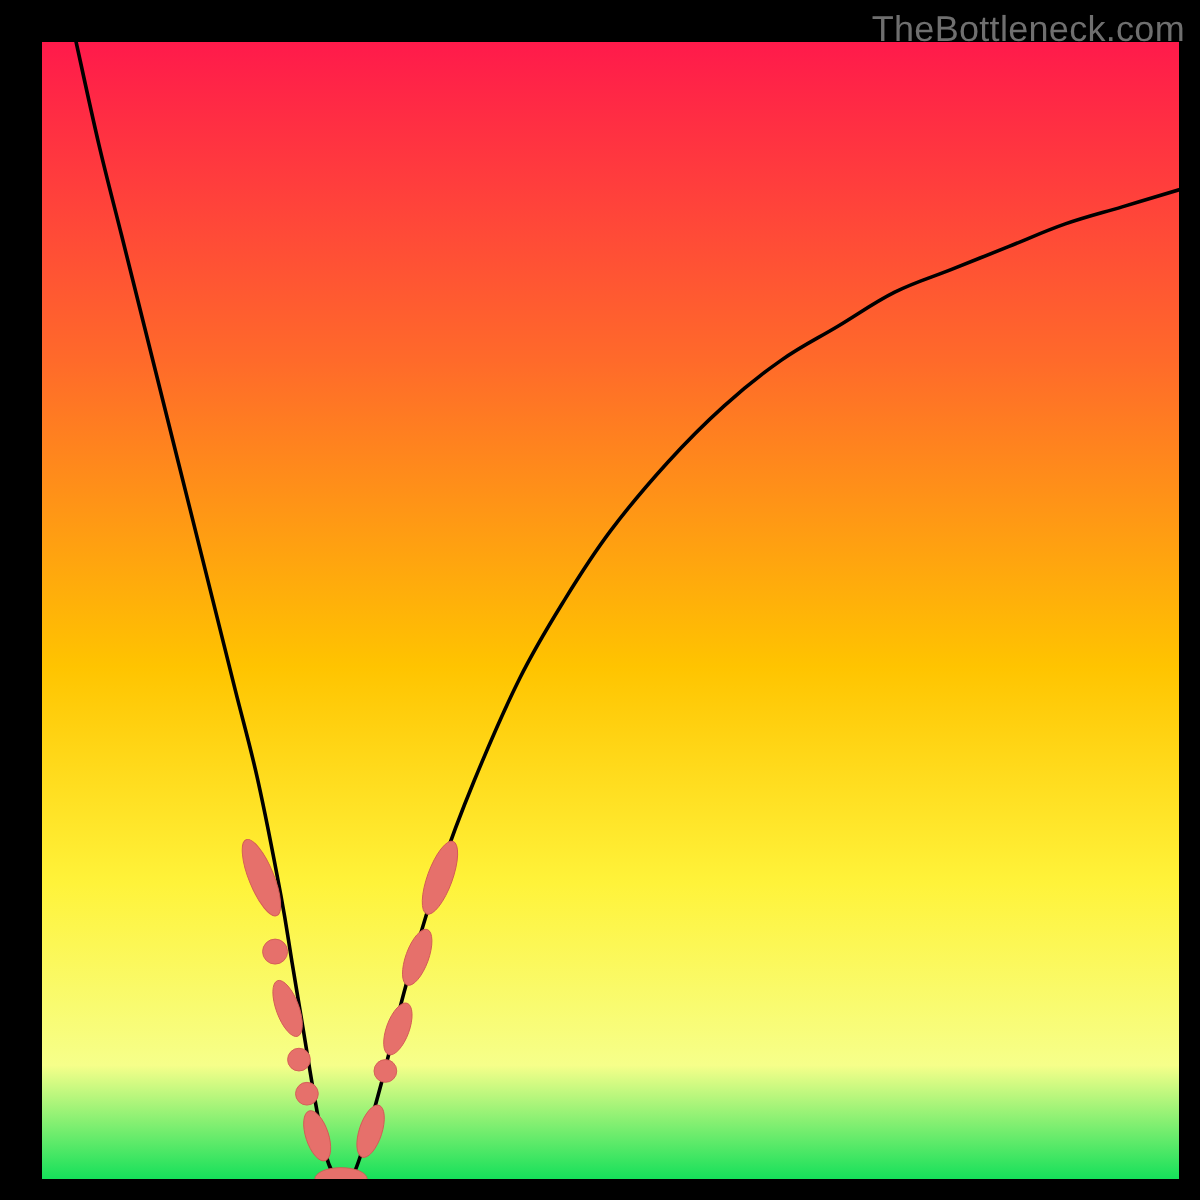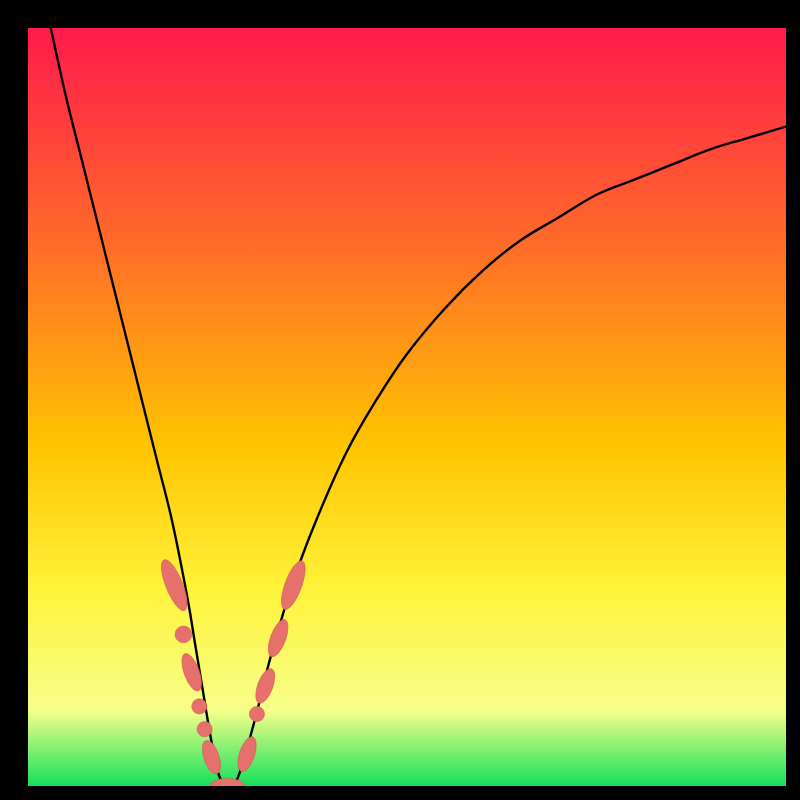--- a/index.html
+++ b/index.html
@@ -40,20 +40,21 @@
     letter-spacing: 0.2px;
     font-weight: 400;
     user-select: none;
   }
 </style>
 </head>
 <body>
 
 <div class="stage">
 
+  <div class="watermark">TheBottleneck.com</div>
 
   <div class="plot-area">
     <svg class="gradient-bg" viewBox="0 0 758 758" preserveAspectRatio="none">
       <defs>
         <linearGradient id="bg-grad" x1="0" y1="0" x2="0" y2="1">
           <stop id="g0" offset="0%" stop-color="#ff1a4b"></stop>
           <stop id="g1" offset="28%" stop-color="#ff6a2a"></stop>
           <stop id="g2" offset="55%" stop-color="#ffc400"></stop>
           <stop id="g3" offset="74%" stop-color="#fff33a"></stop>
           <stop id="g4" offset="90%" stop-color="#f6ff8a"></stop>

